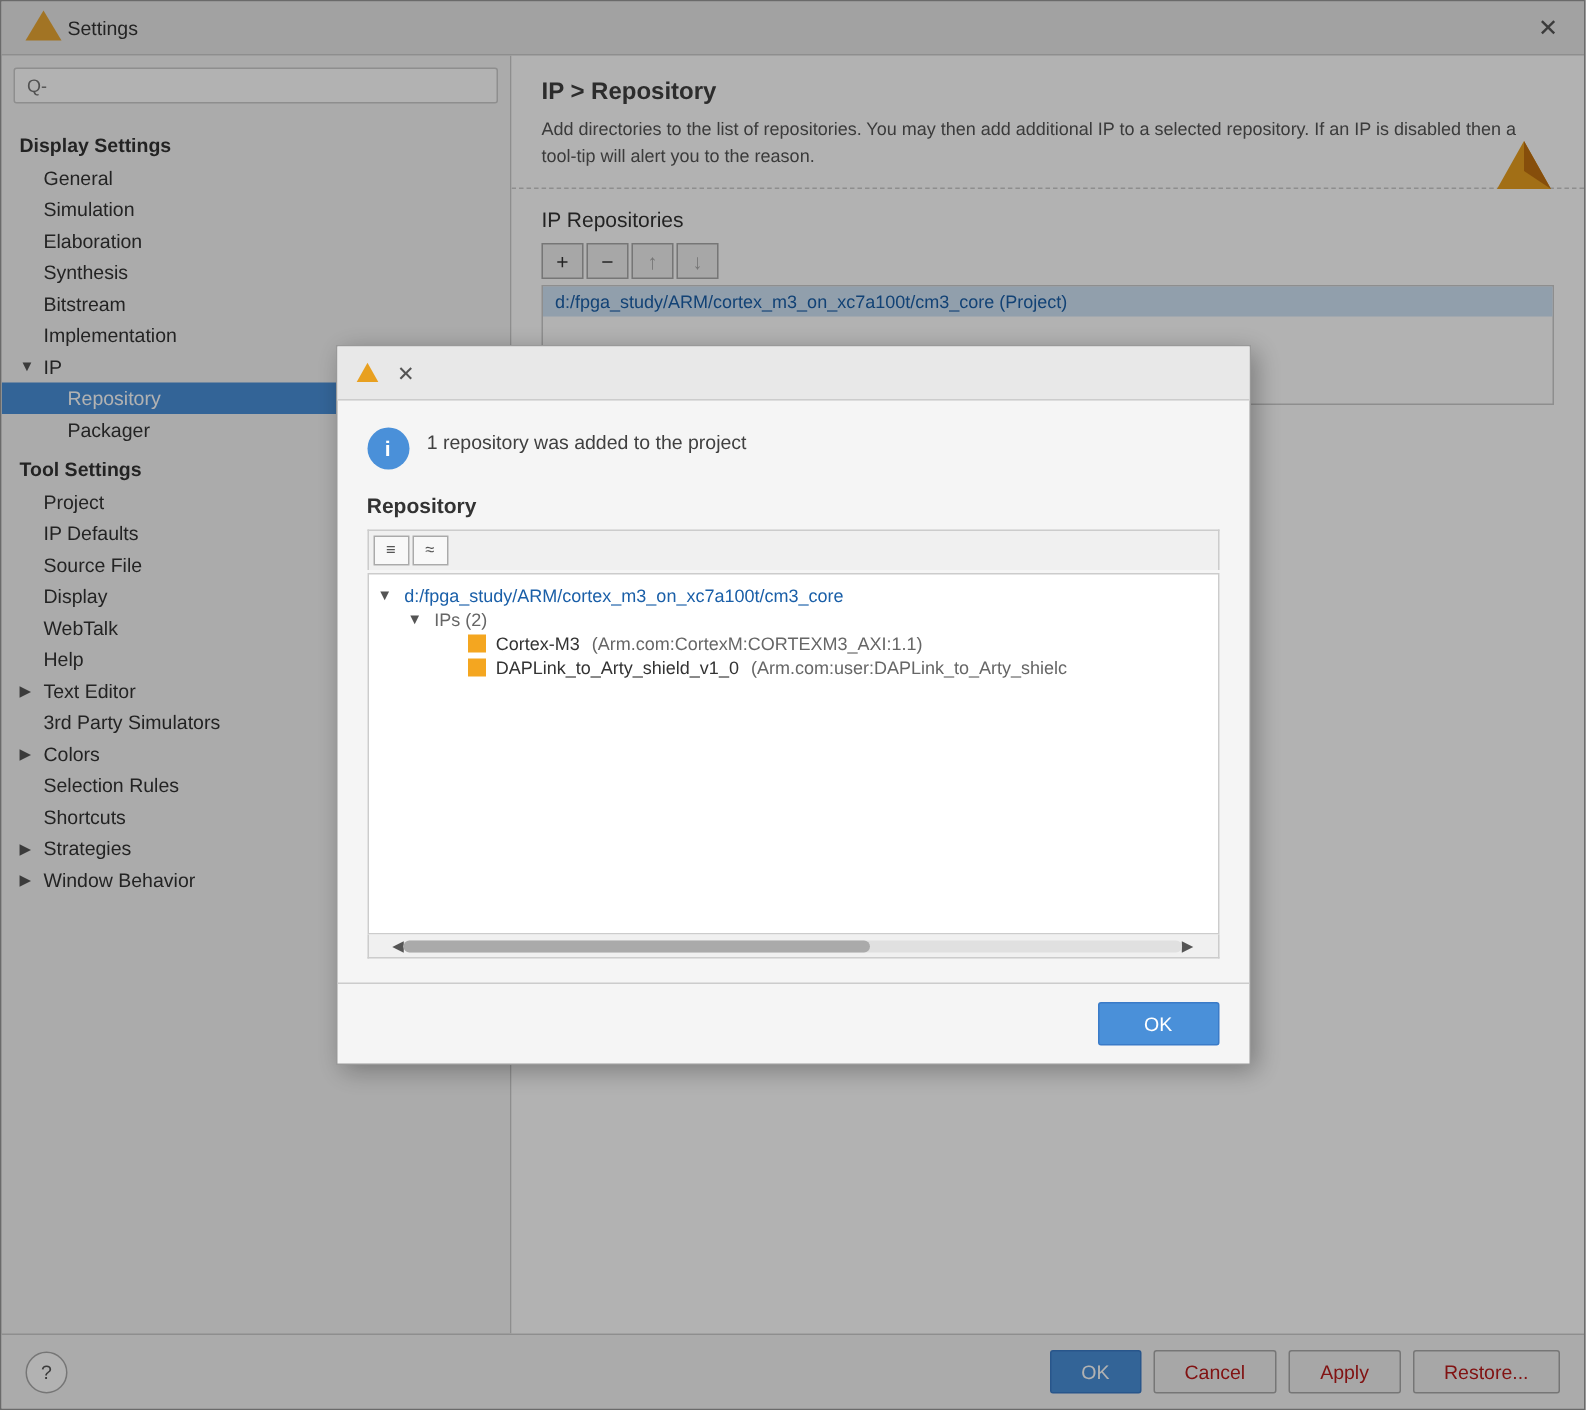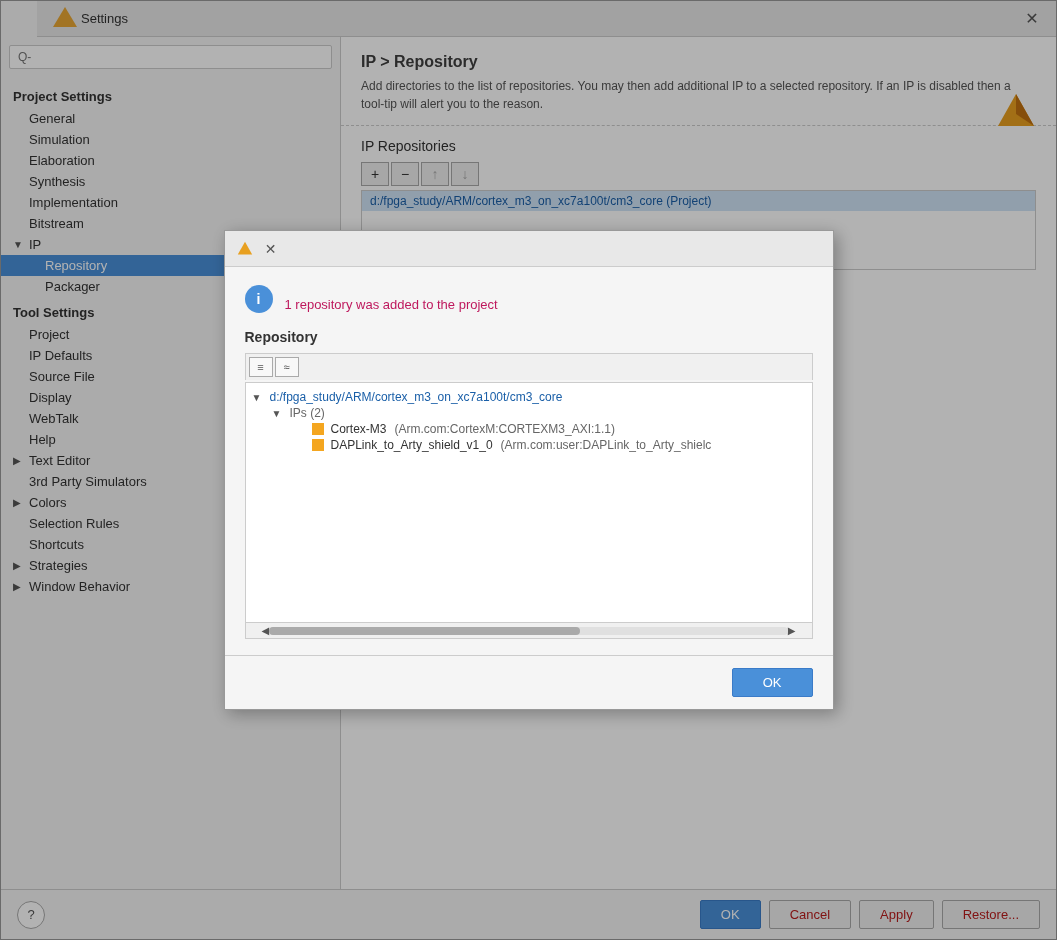--- a/index.html
+++ b/index.html
@@ -24,21 +24,20 @@
 
     
     .title-bar {
       background: #e8e8e8;
       height: 36px;
       display: flex;
       align-items: center;
       padding: 0 12px;
       border-bottom: 1px solid #ccc;
       flex-shrink: 0;
-      margin-left: 36px;
     }
     .title-bar-title {
       font-size: 13px;
       color: #333;
       flex: 1;
     }
     .title-bar-close {
       width: 24px;
       height: 24px;
       display: flex;
@@ -303,23 +302,22 @@
       display: flex;
       align-items: center;
       justify-content: center;
       font-size: 14px;
       font-weight: bold;
       flex-shrink: 0;
       margin-top: 2px;
     }
     .info-text {
       font-size: 13px;
-      color: #be185d;
+      color: #404040;
       padding-top: 4px;
-      margin-top: 10px;
     }
 
     .repo-section-title {
       font-size: 14px;
       font-weight: bold;
       color: #333;
       margin-bottom: 8px;
     }
 
     .repo-toolbar {
@@ -455,28 +453,28 @@
     <span class="title-bar-title">Settings</span>
     <span class="title-bar-close">✕</span>
   </div>
 
   <div class="content-area">
 
     <div class="sidebar">
       <input class="search-box" type="text" placeholder="Q-" style="">
 
       <div class="sidebar-content">
-        <div class="sidebar-section-header">Project Settings</div>
+        <div class="sidebar-section-header">Display Settings</div>
 
         <div class="sidebar-item">General</div>
         <div class="sidebar-item">Simulation</div>
         <div class="sidebar-item">Elaboration</div>
         <div class="sidebar-item">Synthesis</div>
+        <div class="sidebar-item">Bitstream</div>
         <div class="sidebar-item">Implementation</div>
-        <div class="sidebar-item">Bitstream</div>
 
         <div class="sidebar-item-expandable">
           <span class="expand-arrow">▼</span>
           <span>IP</span>
         </div>
         <div class="sidebar-item sub-item selected">Repository</div>
         <div class="sidebar-item sub-item">Packager</div>
 
         <div class="sidebar-section-header">Tool Settings</div>
 

